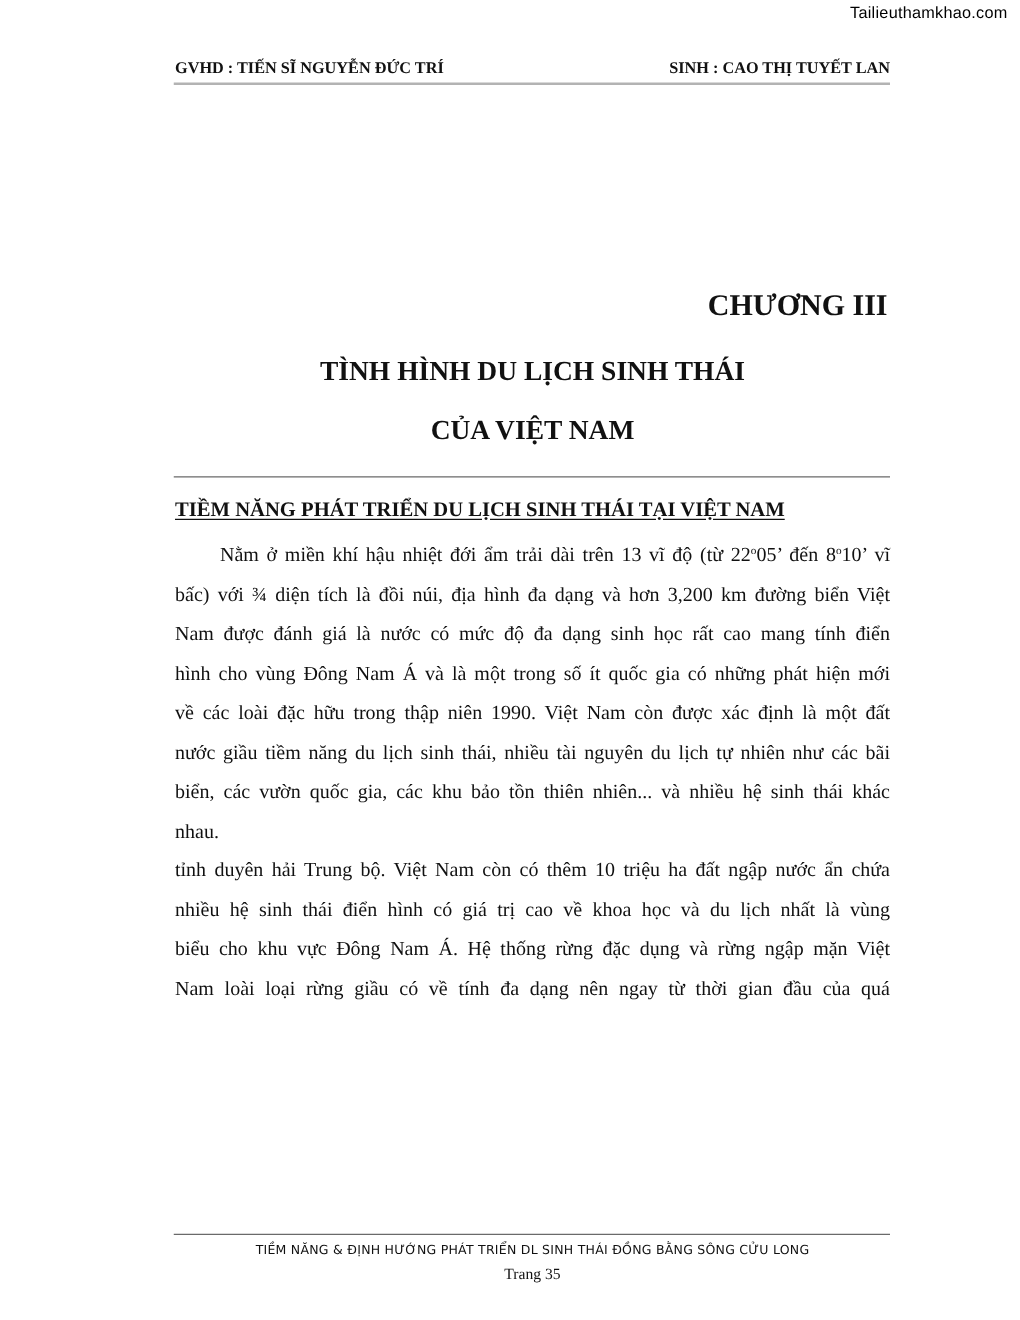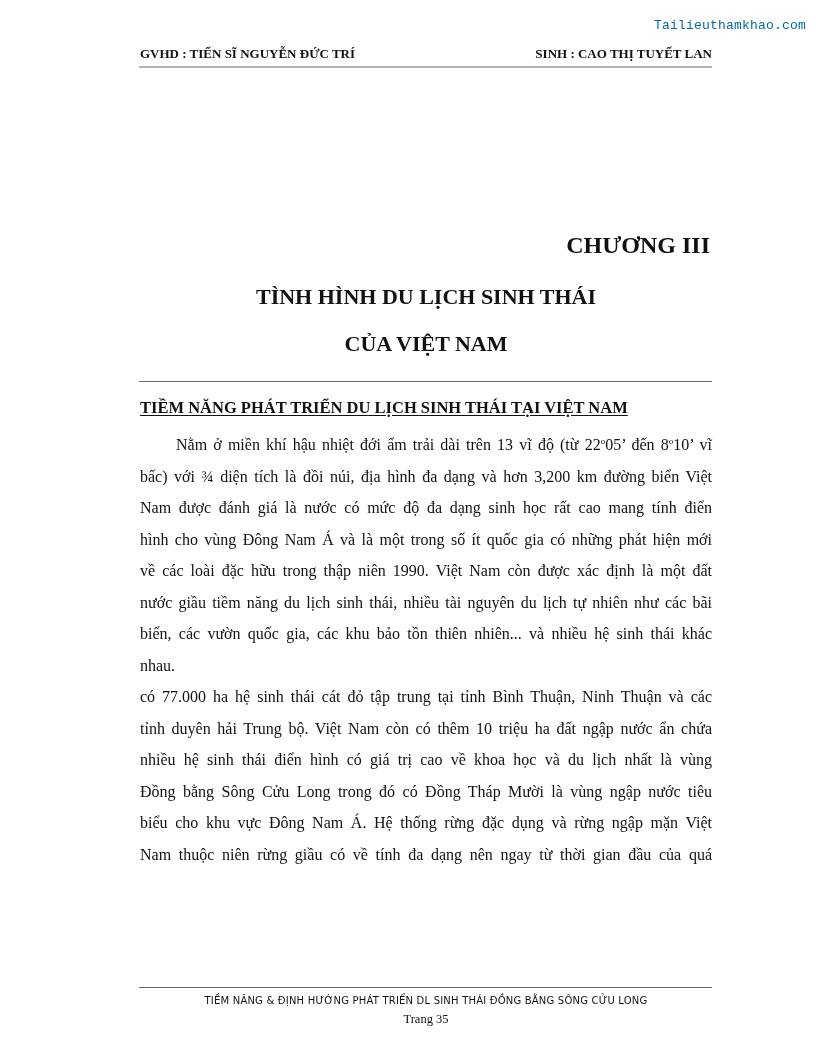--- a/index.html
+++ b/index.html
@@ -1,19 +1,19 @@
 <!DOCTYPE html>
 <html><head>
   <meta charset="utf-8">
   <style>
     html, body { margin: 0; padding: 0; background: #ffffff; }
     body { width: 816px; height: 1056px; position: relative; overflow: hidden;
            font-family: "Liberation Serif", "DejaVu Serif", serif; color: #111; }
-    .watermark { position: absolute; top: 18px; right: 10px; font-family: Liberation Mono, monospace;
-                 font-size: 13px; color: #0369a1; letter-spacing: 0.2px; }
+    .watermark { position: absolute; top: 2px; right: 10px; font-family: Liberation Sans, sans-serif;
+                 font-size: 13px; color: #000000; letter-spacing: 0.2px; }
     .hdr { position: absolute; top: 46px; left: 140px; width: 572px; height: 20px;
            font-weight: bold; font-size: 13px; }
     .hdr-left { position: absolute; left: 0; top: 0; }
     .hdr-right { position: absolute; right: 0; top: 0; }
     .hdr-rule { position: absolute; top: 66px; left: 139px; width: 573px; height: 2px; background: #b3b3b3; }
 
     .chapter { position: absolute; top: 232px; right: 106px; font-weight: bold; font-size: 24px; }
     .title1 { position: absolute; top: 284px; left: 0; width: 852px; text-align: center;
               font-weight: bold; font-size: 22px; }
     .title2 { position: absolute; top: 331px; left: 0; width: 852px; text-align: center;
@@ -61,23 +61,21 @@
   <span class="line">bấc) với ¾ diện tích là đồi núi, địa hình đa dạng và hơn 3,200 km đường biển Việt</span>
   <span class="line">Nam được đánh giá là nước có mức độ đa dạng sinh học rất cao mang tính điển</span>
   <span class="line">hình cho vùng Đông Nam Á và là một trong số ít quốc gia có những phát hiện mới</span>
   <span class="line">về các loài đặc hữu trong thập niên 1990. Việt Nam còn được xác định là một đất</span>
   <span class="line">nước giầu tiềm năng du lịch sinh thái, nhiều tài nguyên du lịch tự nhiên như các bãi</span>
   <span class="line">biển, các vườn quốc gia, các khu bảo tồn thiên nhiên... và nhiều hệ sinh thái khác</span>
   <span class="line last">nhau.</span>
 </div>
 
 <div class="body p2">
-  <span class="line">có 77.000 ha hệ sinh thái cát đỏ tập trung tại tỉnh Bình Thuận, Ninh Thuận và các</span>
   <span class="line">tỉnh duyên hải Trung bộ. Việt Nam còn có thêm 10 triệu ha đất ngập nước ẩn chứa</span>
   <span class="line">nhiều hệ sinh thái điển hình có giá trị cao về khoa học và du lịch nhất là vùng</span>
-  <span class="line">Đồng bằng Sông Cửu Long trong đó có Đồng Tháp Mười là vùng ngập nước tiêu</span>
   <span class="line">biểu cho khu vực Đông Nam Á. Hệ thống rừng đặc dụng và rừng ngập mặn Việt</span>
-  <span class="line">Nam thuộc niên rừng giầu có về tính đa dạng nên ngay từ thời gian đầu của quá</span>
+  <span class="line">Nam loài loại rừng giầu có về tính đa dạng nên ngay từ thời gian đầu của quá</span>
 </div>
 
 <div class="foot-rule"></div>
 <div class="foot-title">TIỀM NĂNG &amp; ĐỊNH HƯỚNG PHÁT TRIỂN DL SINH THÁI ĐỒNG BẰNG SÔNG CỬU LONG</div>
 <div class="foot-page">Trang 35</div>
 
 </body></html>

